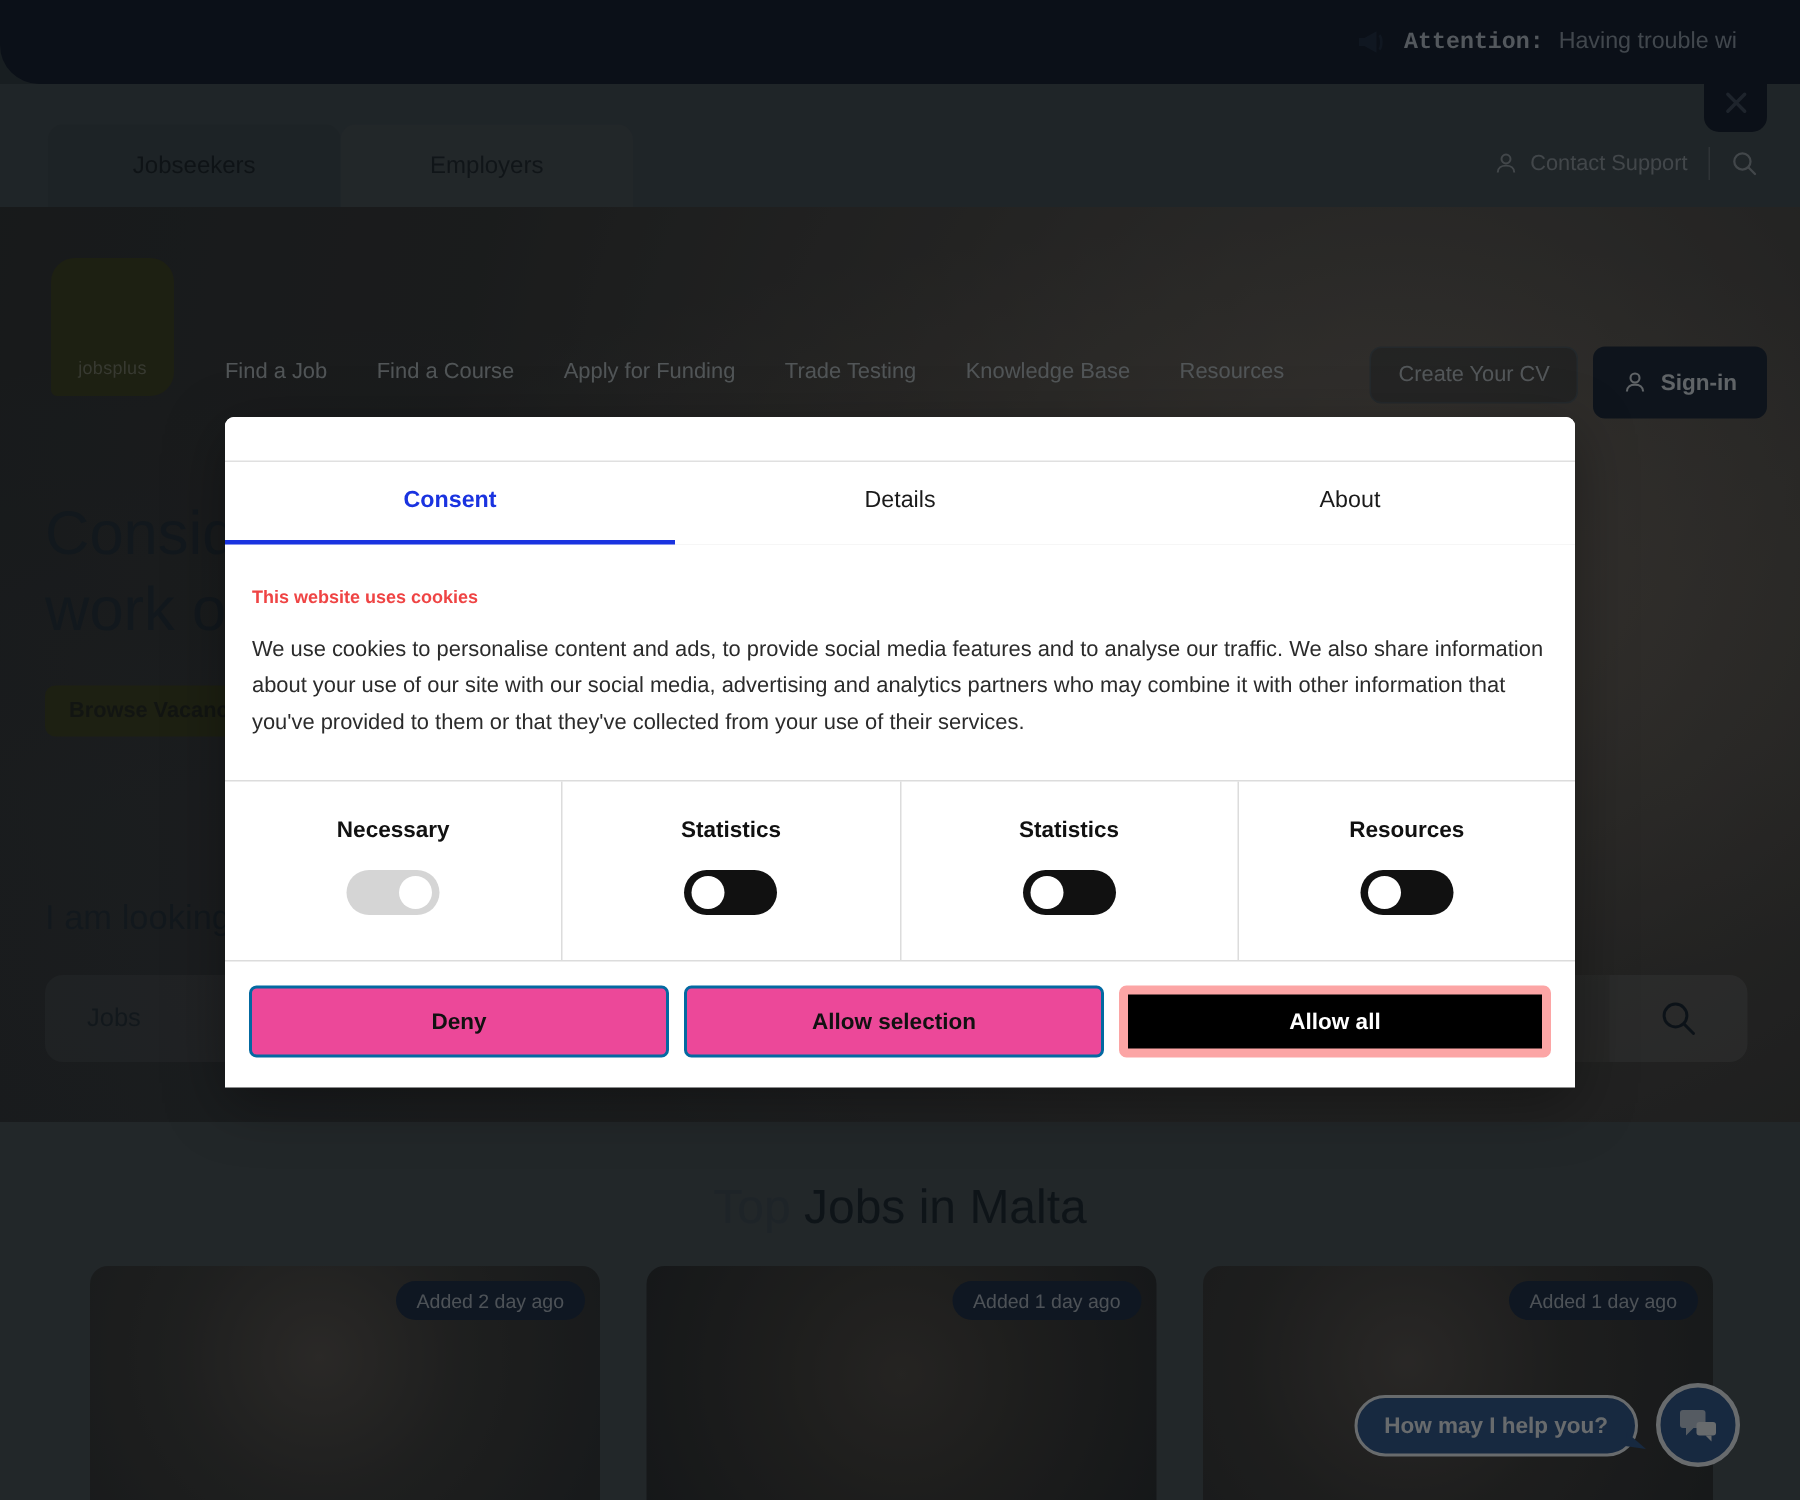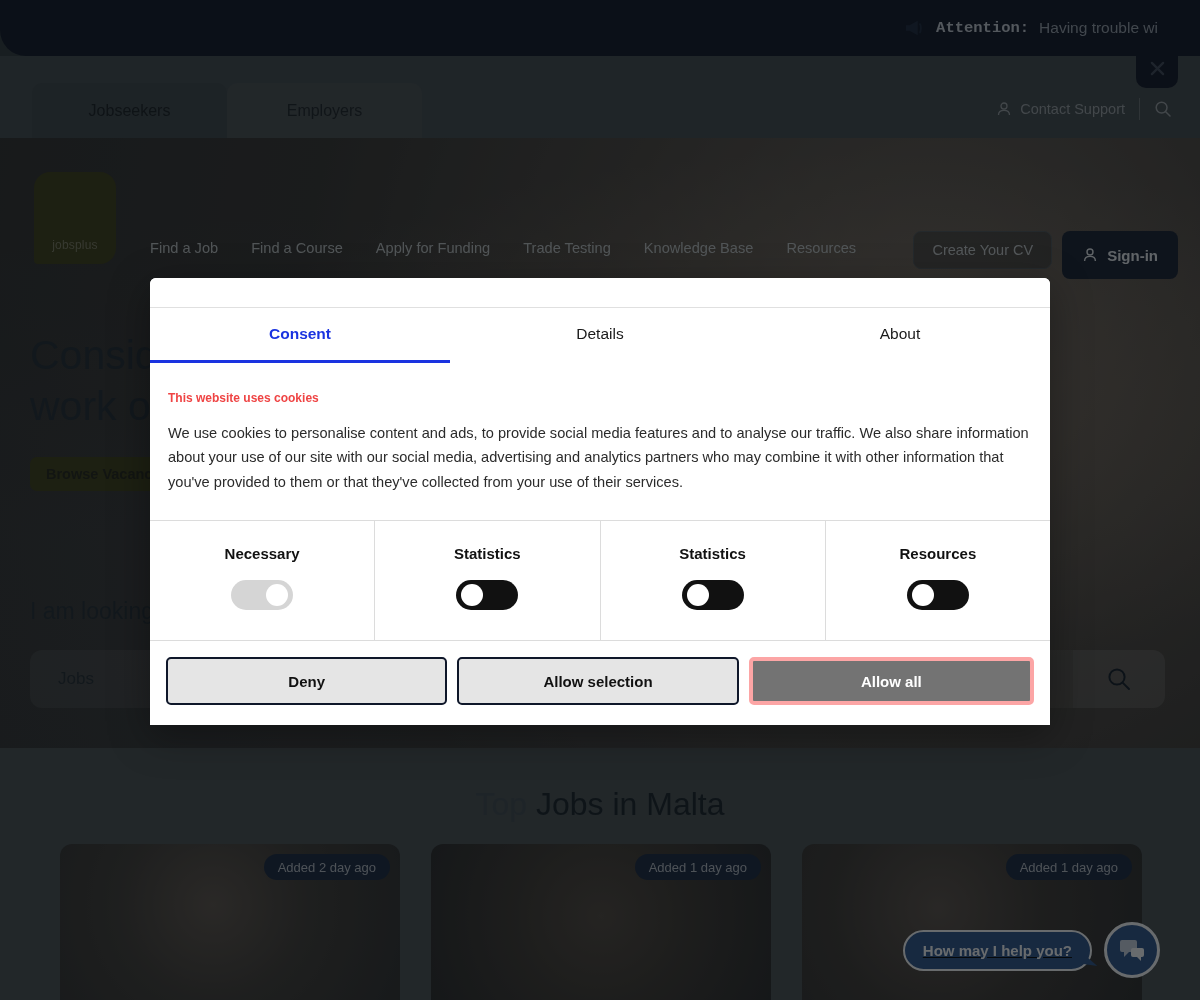--- a/index.html
+++ b/index.html
@@ -136,21 +136,21 @@
   }
   .card.c2 { background: radial-gradient(circle at 50% 45%, #4f443a 0%, #3a332c 48%, #262423 100%); }
   .card.c3 { background: radial-gradient(circle at 40% 40%, #5a4e45 0%, #3c352f 46%, #2a2826 100%); }
   .badge {
     position: absolute; right: 10px; top: 10px; height: 26px; padding: 0 14px;
     border-radius: 13px; background: #16233b; color: #b9bec6; font-size: 13px;
     display: flex; align-items: center;
   }
 
   
-  .chat-wrap { position: absolute; right: 40px; bottom: 22px; display: flex; align-items: center; gap: 12px; z-index: 6; text-decoration: underline; }
+  .chat-wrap { position: absolute; right: 40px; bottom: 22px; display: flex; align-items: center; gap: 12px; z-index: 6; }
   .chat-bubble {
     position: relative; background: #2b5189; border: 2px solid #fff; border-radius: 22px;
     color: #fff; font-size: 15px; font-weight: 700; padding: 10px 18px; white-space: nowrap;
   }
   .chat-bubble::after {
     content: ""; position: absolute; right: -8px; bottom: 4px;
     border-left: 14px solid #2b5189; border-top: 9px solid transparent; border-bottom: 0 solid transparent;
     transform: rotate(8deg);
   }
   .chat-btn {
@@ -195,22 +195,22 @@
   .switch.locked { background: #d5d5d5; cursor: default; }
   .knob { position: absolute; top: 4px; width: 22px; height: 22px; border-radius: 50%; background: #fff; }
   .switch .knob { left: 5px; }
   .switch.locked .knob { left: auto; right: 5px; }
 
   .modal-actions { display: flex; gap: 10px; padding: 16px 16px 20px; }
   .act-btn {
     flex: 1; height: 48px; border-radius: 5px; font-size: 15px; cursor: pointer;
     display: flex; align-items: center; justify-content: center;
   }
-  .act-outline { background: #e5e5e5; border: 2px solid #0f172a; color: #111; font-weight: 700; }
-  .act-solid { background: #737373; border: 4px solid #fca5a5; color: #fff; font-weight: 700; }
+  .act-outline { background: #ec4899; border: 2px solid #0369a1; color: #111; font-weight: 700; }
+  .act-solid { background: #000000; border: 6px solid #fca5a5; color: #fff; font-weight: 700; }
 </style>
 </head>
 <body>
 
 <div id="page">
 
   <div class="hero-photo"></div>
 
   <div class="announce">
     <div class="announce-inner">

